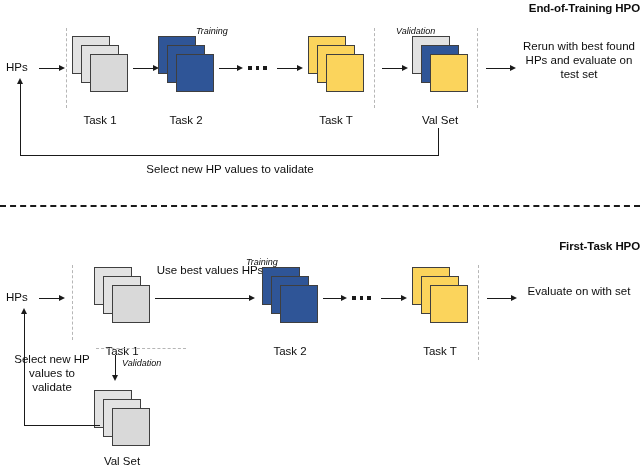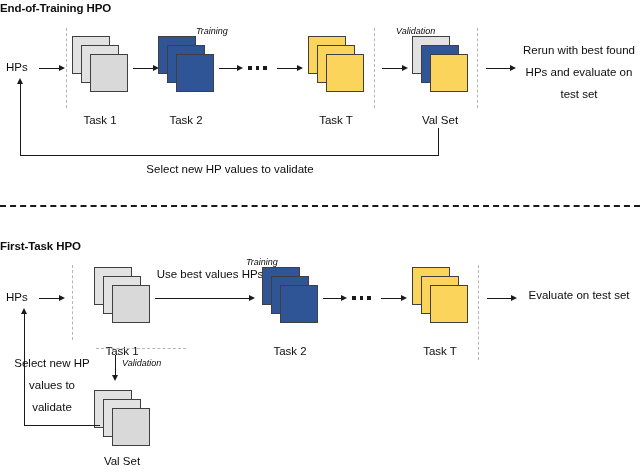--- a/index.html
+++ b/index.html
@@ -6,26 +6,26 @@
   body{
     width:640px;height:473px;position:relative;overflow:hidden;
     font-family:"Liberation Sans","DejaVu Sans",sans-serif;
     color:#0d0d0d;
     -webkit-font-smoothing:antialiased;
   }
   .abs{position:absolute;}
 
   
   .title{
-    font-size:11.5px;font-weight:bold;text-align:left;letter-spacing:-0.1px;
+    font-size:11.5px;font-weight:bold;text-align:right;letter-spacing:-0.1px;
     white-space:nowrap;
   }
   .caption{font-size:11.5px;text-align:center;white-space:nowrap;}
   .phase{font-size:9px;font-style:italic;white-space:nowrap;}
-  .note{font-size:11.5px;text-align:center;line-height:22px;}
+  .note{font-size:11.5px;text-align:center;line-height:14px;}
   .hps{font-size:11.5px;white-space:nowrap;}
 
   
   .stack{position:absolute;}
   .card{
     position:absolute;
     border:1.4px solid #3f3f3f;
     box-sizing:border-box;
   }
   .card.gray{background:#e2e2e2;}
@@ -137,21 +137,21 @@
 
 <div class="vline" style="left:438px;top:128px;height:28px;"></div>
 <div class="hline" style="left:20px;top:155px;width:419px;"></div>
 <div class="vline" style="left:20px;top:84px;height:72px;"></div>
 <div class="arrowU" style="left:16.5px;top:78px;"></div>
 
 <div class="abs caption" style="left:80px;top:163px;width:300px;">Select new HP values to validate</div>
 
 <div class="hdash-main" style="top:205px;"></div>
 
-<div class="abs title" style="left:0;top:240px;width:508px;">First-Task HPO</div>
+<div class="abs title" style="left:0;top:240px;width:640px;">First-Task HPO</div>
 
 <div class="abs hps" style="left:6px;top:291px;">HPs</div>
 <div class="hline" style="left:39px;top:298px;width:22px;"></div>
 <div class="arrowR" style="left:59px;top:294.5px;"></div>
 
 <div class="vdash" style="left:72px;top:265px;height:75px;"></div>
 
 <div class="vdash" style="left:478px;top:265px;height:95px;"></div>
 
 <div class="stack" style="left:94px;top:267px;width:56px;height:56px;">
@@ -189,21 +189,21 @@
 <div class="stack" style="left:412px;top:267px;width:56px;height:56px;">
   <div class="card yellow" style="left:0;top:0;width:38px;height:38px;"></div>
   <div class="card yellow" style="left:9px;top:9px;width:38px;height:38px;"></div>
   <div class="card yellow" style="left:18px;top:18px;width:38px;height:38px;"></div>
 </div>
 <div class="abs caption" style="left:410px;top:345px;width:60px;">Task T</div>
 
 <div class="hline" style="left:487px;top:298px;width:26px;"></div>
 <div class="arrowR" style="left:511px;top:294.5px;"></div>
 
-<div class="abs note" style="left:520px;top:284px;width:118px;">Evaluate on test set</div>
+<div class="abs note" style="left:520px;top:284px;width:118px;">Evaluate on with set</div>
 
 <div class="hdash-gray" style="left:96px;top:348px;width:90px;"></div>
 
 <div class="vline" style="left:115px;top:355px;height:22px;"></div>
 <div class="arrowD" style="left:111.5px;top:375px;"></div>
 <div class="abs phase" style="left:122px;top:358px;">Validation</div>
 
 <div class="stack" style="left:94px;top:390px;width:56px;height:56px;">
   <div class="card gray" style="left:0;top:0;width:38px;height:38px;"></div>
   <div class="card gray" style="left:9px;top:9px;width:38px;height:38px;"></div>

